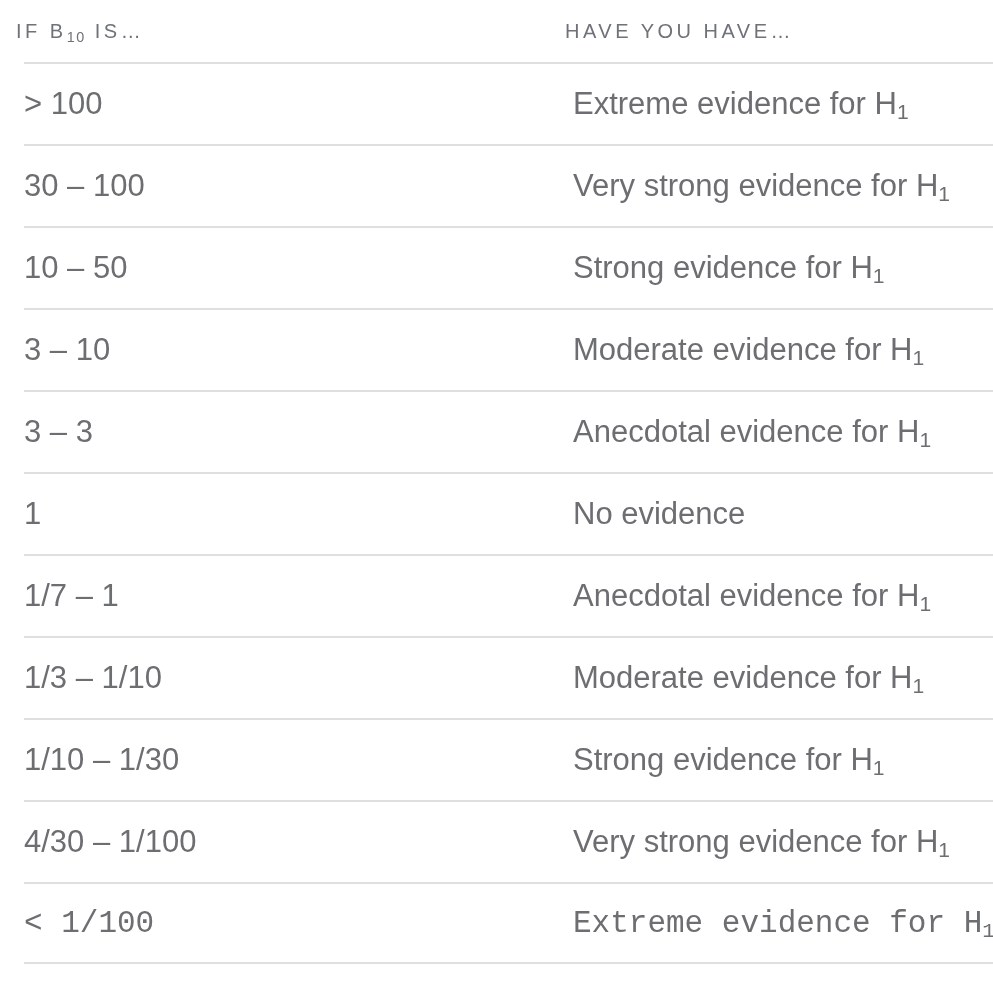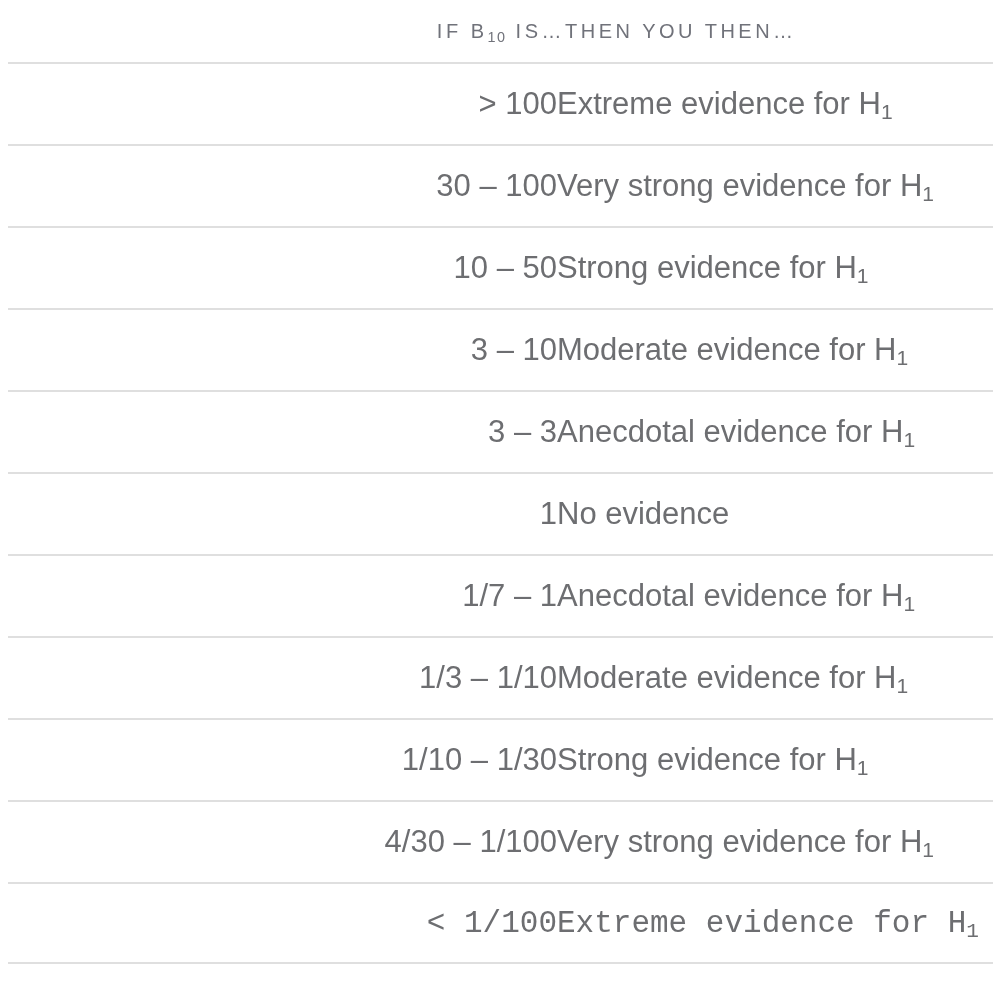--- a/index.html
+++ b/index.html
@@ -32,33 +32,32 @@
   }
   .header-cell sub {
     font-size: 0.72em;
     letter-spacing: 1.5px;
     vertical-align: -0.28em;
     line-height: 0;
   }
   .body-row {
     box-sizing: border-box;
     height: 82px;
-    margin-left: 8px;
+    margin-left: 24px;
     border-top: 2px solid #dfdfdf;
     display: flex;
     align-items: center;
   }
   .body-row:last-child {
     border-bottom: 2px solid #dfdfdf;
     font-family: Liberation Mono, monospace;
   }
   .col-range {
     width: 549px;
     flex: 0 0 549px;
-    text-align: right;
   }
   .col-evidence {
     flex: 1 1 auto;
   }
   .cell-text {
     color: #6d6e71;
     font-size: 31px;
     font-weight: 400;
     white-space: nowrap;
   }
@@ -68,21 +67,21 @@
     line-height: 0;
   }
 </style>
 </head>
 <body>
 
 <div class="bf-table">
 
   <div class="header-row">
     <div class="header-cell col-range"><span>IF B</span><sub>10</sub><span> IS…</span></div>
-    <div class="header-cell col-evidence"><span>THEN YOU THEN…</span></div>
+    <div class="header-cell col-evidence"><span>HAVE YOU HAVE…</span></div>
   </div>
 
   <div class="body-row">
     <div class="cell-text col-range">&gt; 100</div>
     <div class="cell-text col-evidence"><span>Extreme evidence for H</span><sub>1</sub></div>
   </div>
 
   <div class="body-row">
     <div class="cell-text col-range">30 – 100</div>
     <div class="cell-text col-evidence"><span>Very strong evidence for H</span><sub>1</sub></div>

